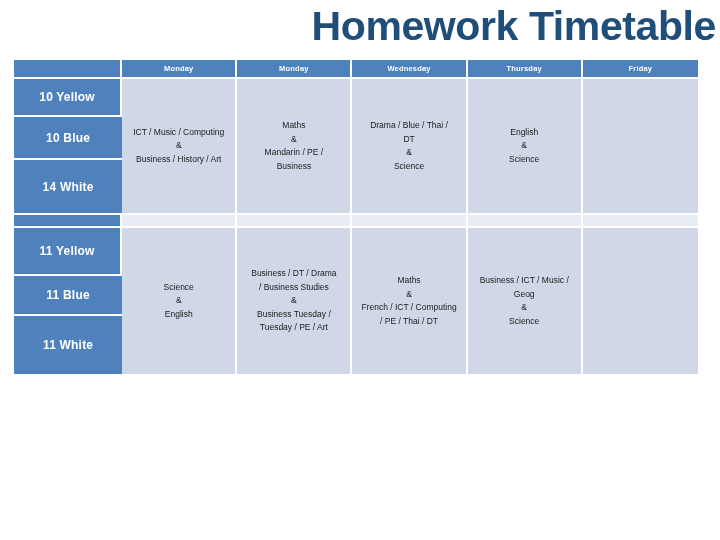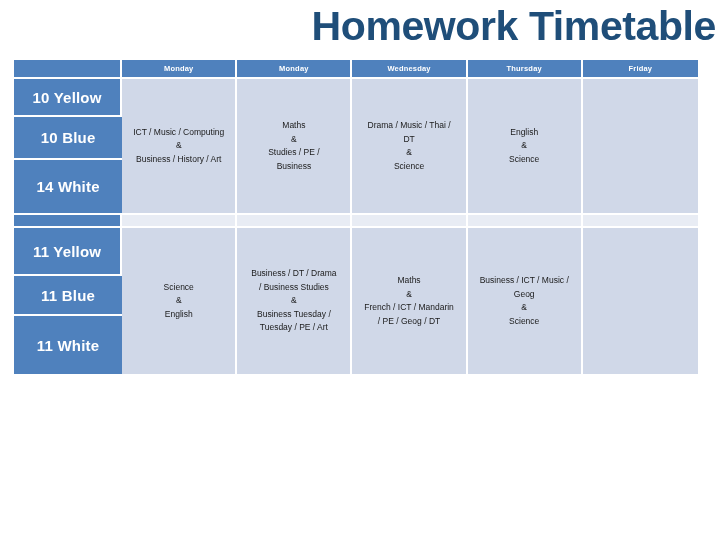--- a/index.html
+++ b/index.html
@@ -71,21 +71,21 @@
     letter-spacing: 0.2px;
   }
   .corner {
     background: #4F81BD;
     height: 17px;
   }
   .rowlabel {
     background: #4F81BD;
     color: #ffffff;
     text-align: center;
-    font-size: 15px;
+    font-size: 12px;
     font-weight: bold;
     letter-spacing: 0.2px;
   }
 
   
   .cell {
     background: #D0D8E8;
     color: #1a1a1a;
     text-align: center;
     font-size: 8.5px;
@@ -136,25 +136,25 @@
         <tr style="height: 38px;">
           <td class="rowlabel">10 Yellow</td>
           <td class="cell" rowspan="3">
             <span class="ln">ICT / Music / Computing</span>
             <span class="ln">&amp;</span>
             <span class="ln">Business / History / Art</span>
           </td>
           <td class="cell" rowspan="3">
             <span class="ln">Maths</span>
             <span class="ln">&amp;</span>
-            <span class="ln">Studies / PE /</span>
+            <span class="ln">Mandarin / PE /</span>
             <span class="ln">Business</span>
           </td>
           <td class="cell" rowspan="3">
-            <span class="ln">Drama / Music / Thai /</span>
+            <span class="ln">Drama / Blue / Thai /</span>
             <span class="ln">DT</span>
             <span class="ln">&amp;</span>
             <span class="ln">Science</span>
           </td>
           <td class="cell" rowspan="3">
             <span class="ln">English</span>
             <span class="ln">&amp;</span>
             <span class="ln">Science</span>
           </td>
           <td class="cell" rowspan="3"></td>
@@ -183,22 +183,22 @@
           <td class="cell" rowspan="3">
             <span class="ln">Business / DT / Drama</span>
             <span class="ln">/ Business Studies</span>
             <span class="ln">&amp;</span>
             <span class="ln">Business Tuesday /</span>
             <span class="ln">Tuesday / PE / Art</span>
           </td>
           <td class="cell" rowspan="3">
             <span class="ln">Maths</span>
             <span class="ln">&amp;</span>
-            <span class="ln">French / ICT / Mandarin</span>
-            <span class="ln">/ PE / Geog / DT</span>
+            <span class="ln">French / ICT / Computing</span>
+            <span class="ln">/ PE / Thai / DT</span>
           </td>
           <td class="cell" rowspan="3">
             <span class="ln">Business / ICT / Music /</span>
             <span class="ln">Geog</span>
             <span class="ln">&amp;</span>
             <span class="ln">Science</span>
           </td>
           <td class="cell" rowspan="3"></td>
         </tr>
         <tr style="height: 40px;">

